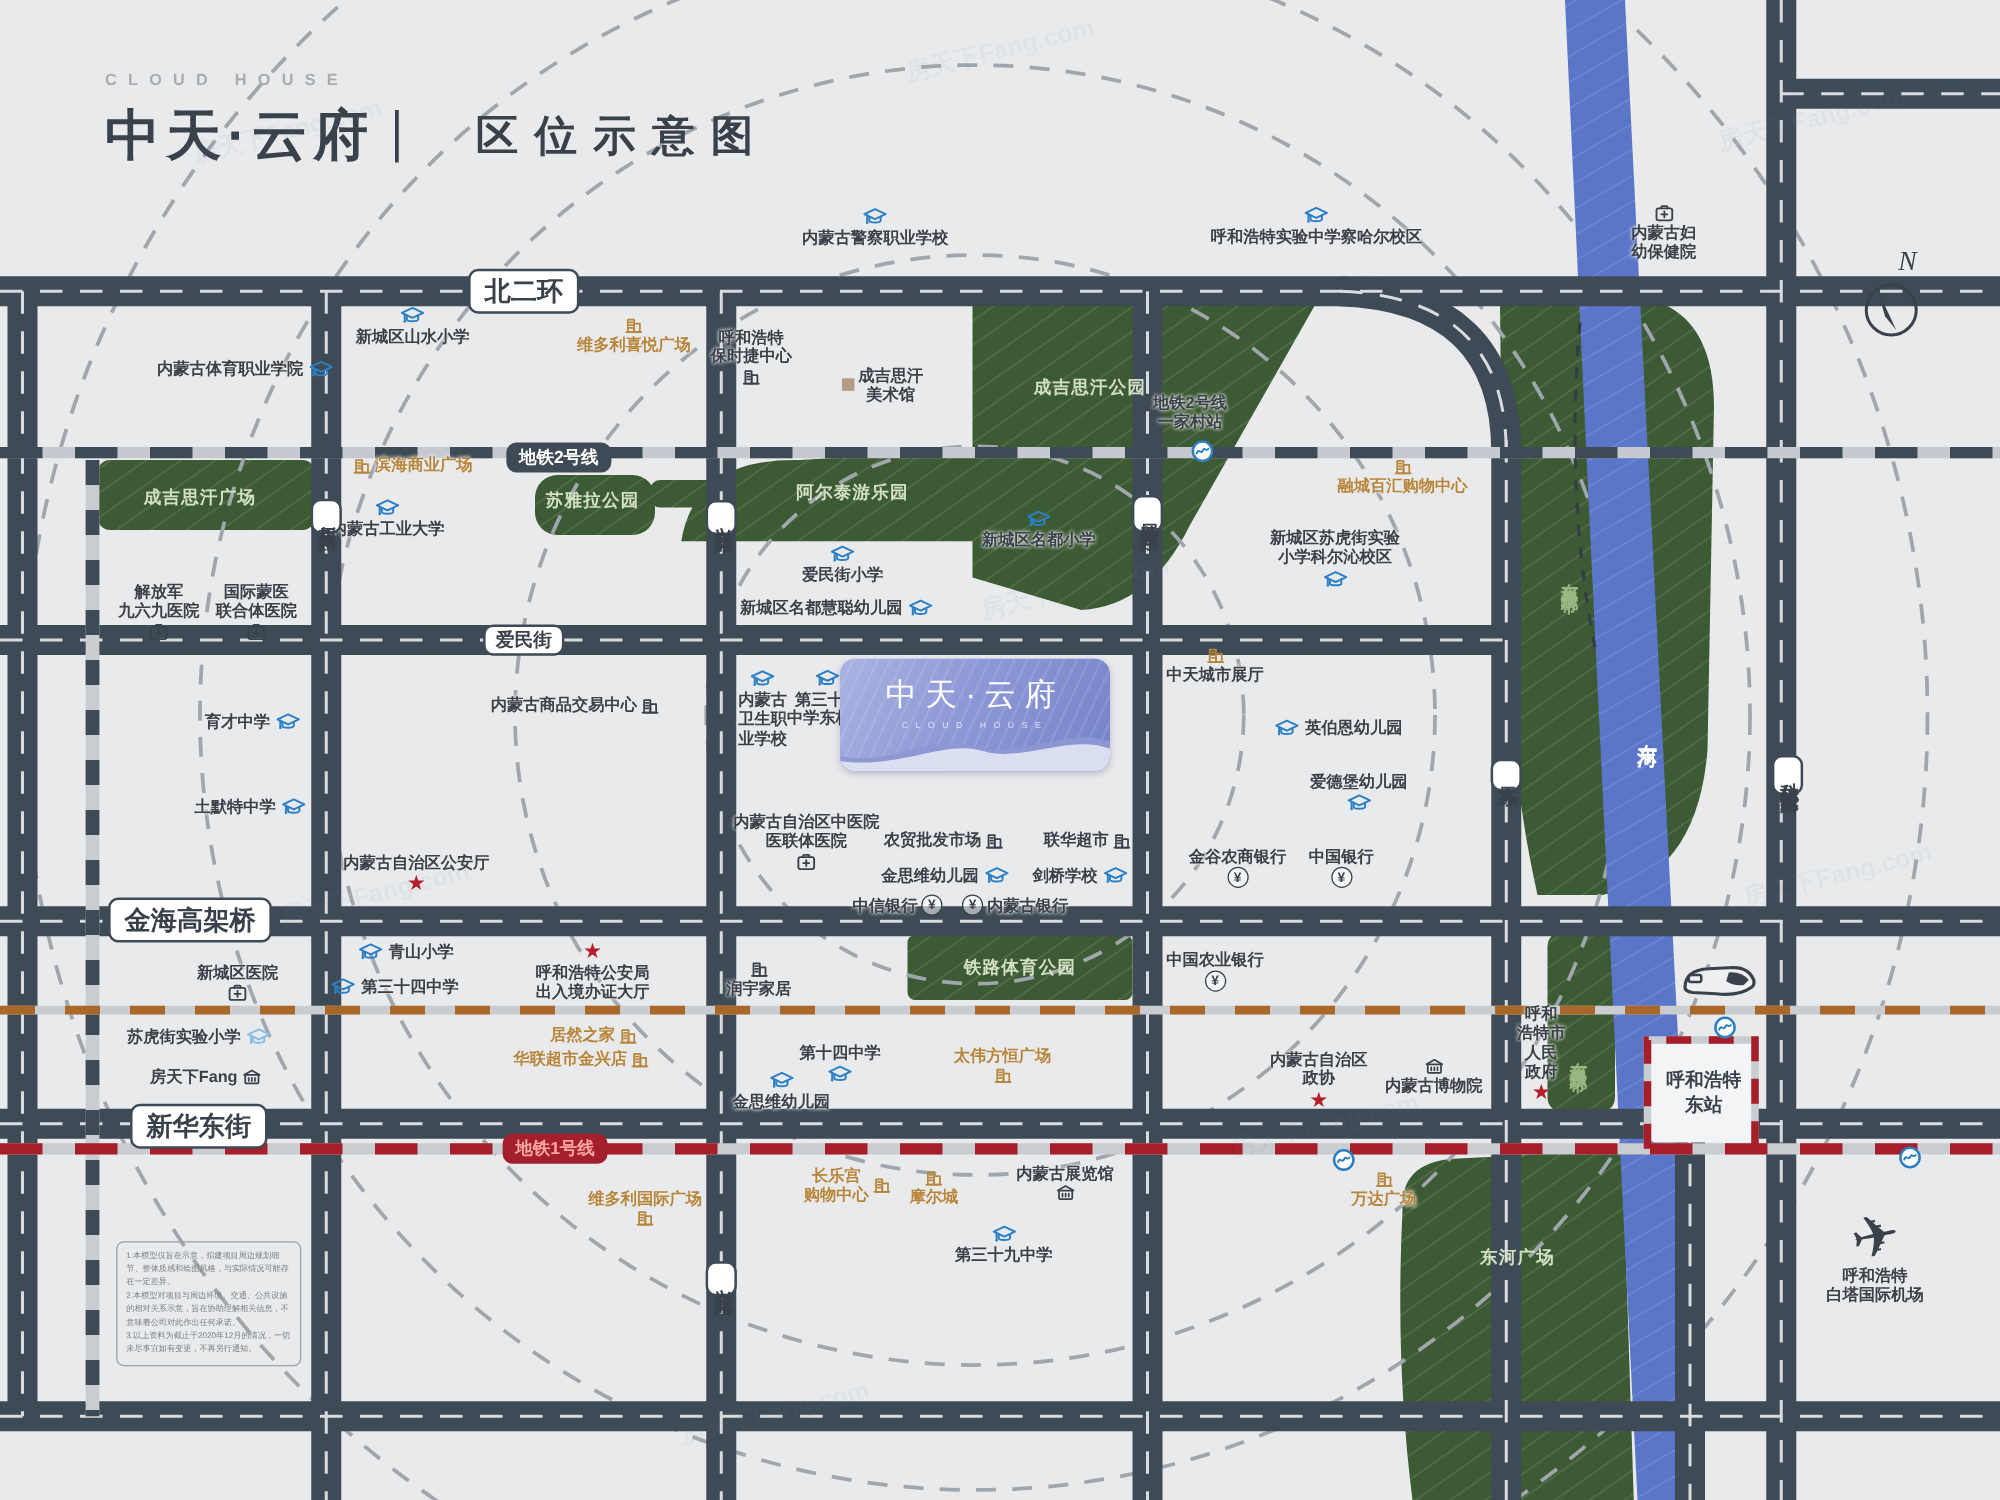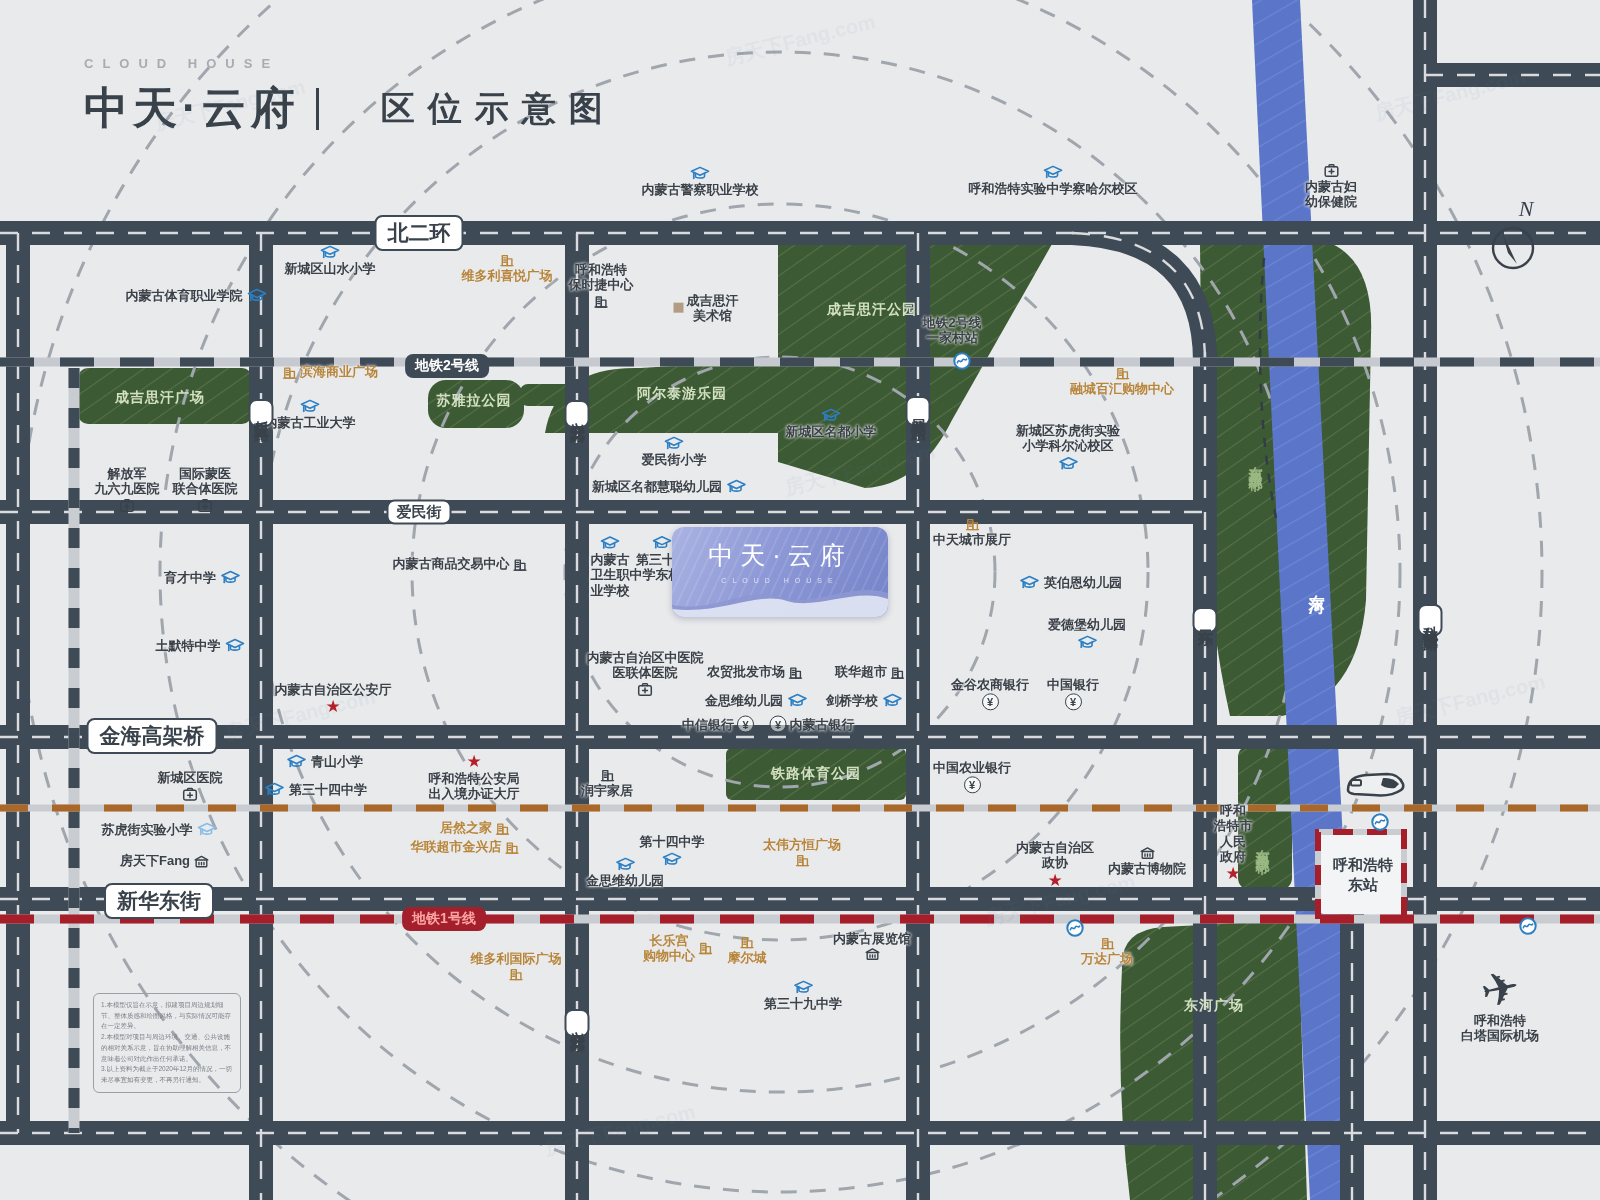--- a/index.html
+++ b/index.html
@@ -549,21 +549,21 @@
         <svg class="sic sic-building">
           <use href="#sym-building"></use>
         </svg>
       </div>
       <div class="poi col org" style="left: 747px; top: 950px; position: absolute; transform: translate(-50%, -50%);">
         <svg class="sic sic-building">
           <use href="#sym-building"></use>
         </svg>
         <div class="plabel">摩尔城</div>
       </div>
-      <div class="poi col" style="left: 872px; top: 946px; position: absolute; transform: translate(-50%, -50%);">
+      <div class="poi col" style="left: 852px; top: 946px; position: absolute; transform: translate(-50%, -50%);">
         <div class="plabel">内蒙古展览馆</div>
         <svg class="sic sic-museum">
           <use href="#sym-museum"></use>
         </svg>
       </div>
       <div class="poi col" style="left: 803px; top: 995px; position: absolute; transform: translate(-50%, -50%);">
         <svg class="sic sic-school">
           <use href="#sym-school"></use>
         </svg>
         <div class="plabel">第三十九中学</div>

